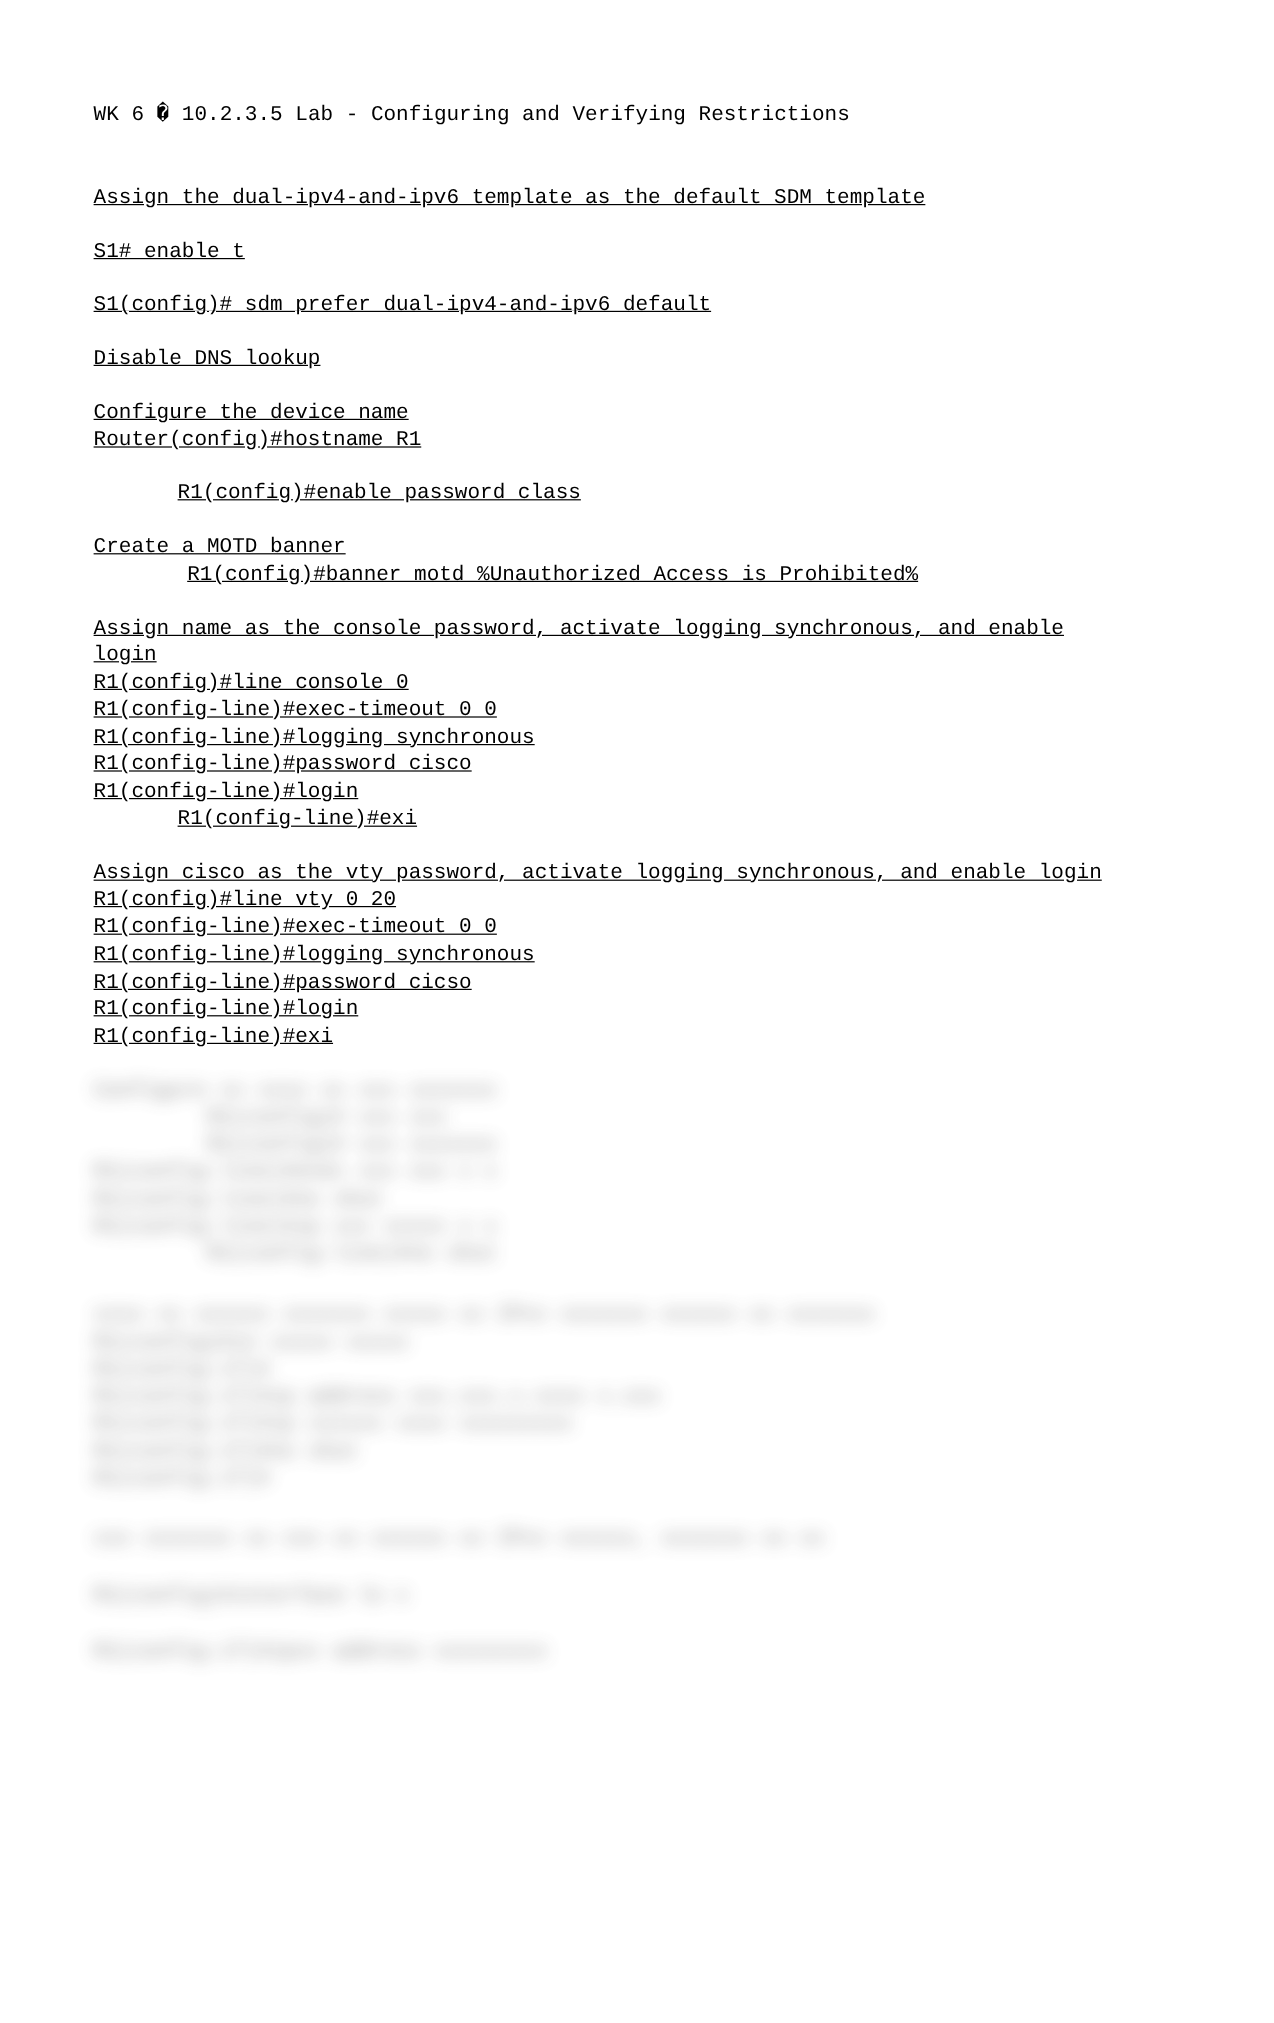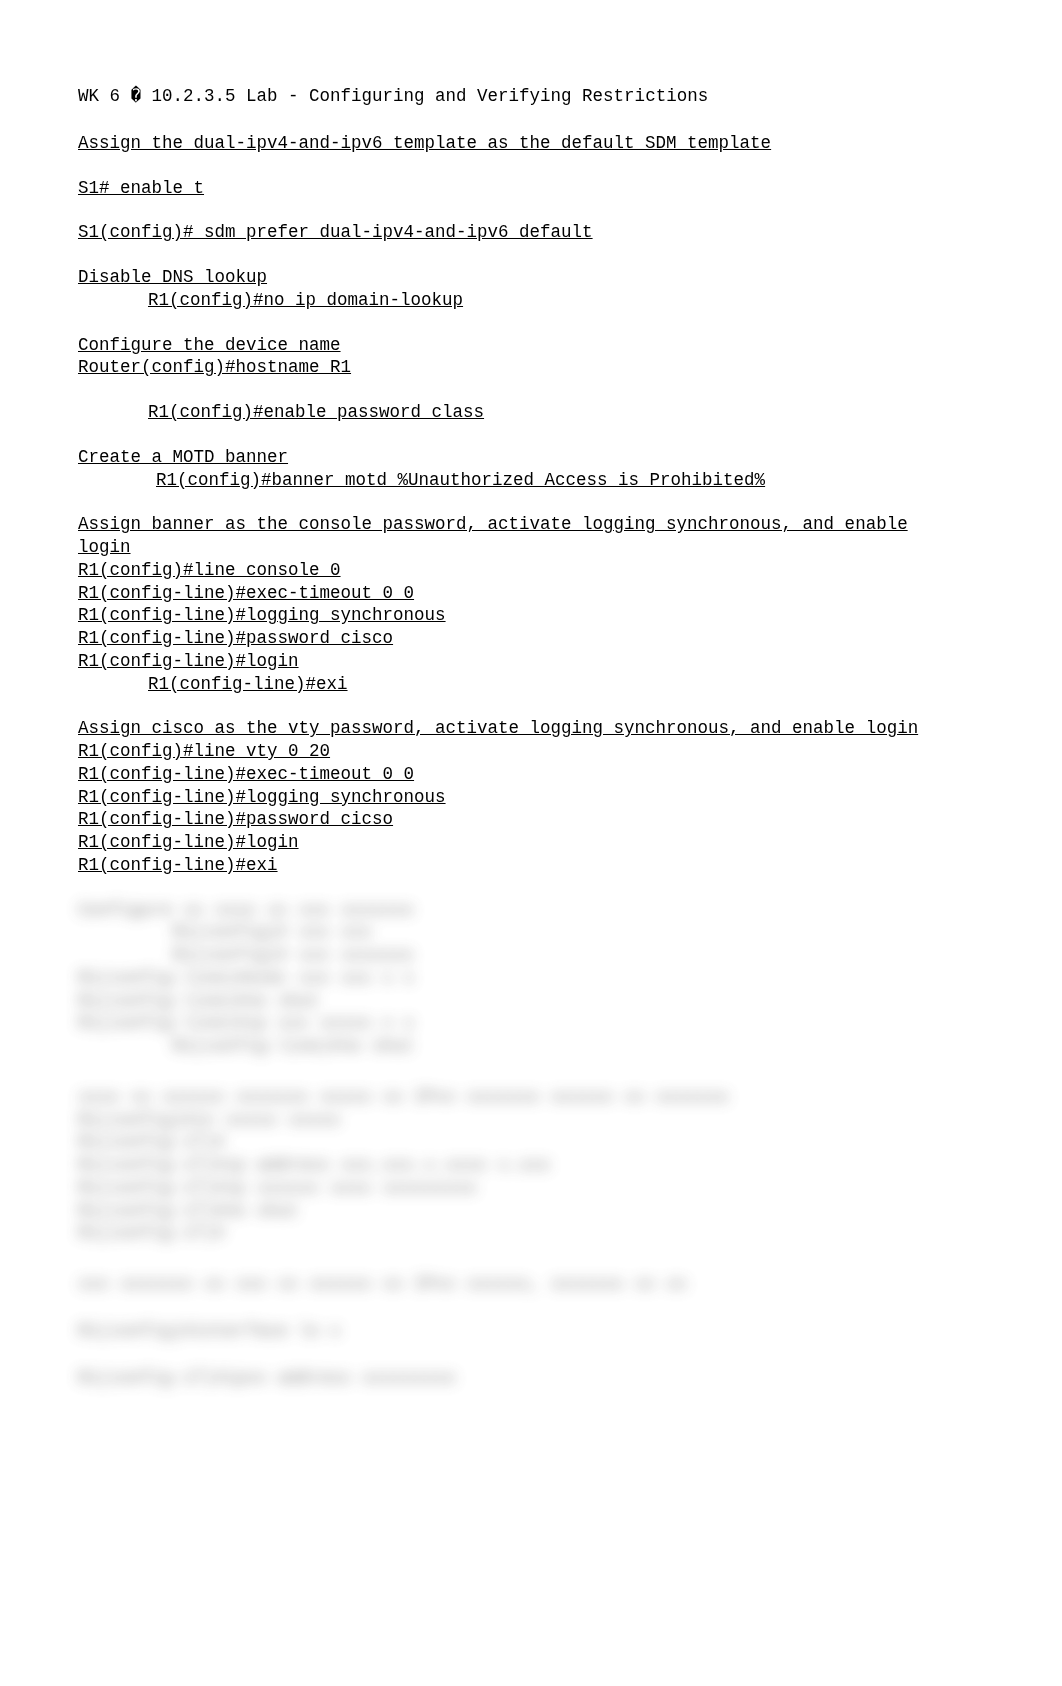--- a/index.html
+++ b/index.html
@@ -14,21 +14,21 @@
       font-family: "Courier New", Courier, monospace;
       font-size: 17.5px;
       color: #000000;
       line-height: 1.3;
       position: relative;
     }
     .page {
       padding: 85px 78px 0 78px;
     }
     .title-line {
-      margin-bottom: 24px;
+      margin-bottom: 46px;
       font-family: Liberation Mono, monospace;
     }
     .block {
       margin-bottom: 22px;
       text-decoration: underline;
     }
     .indent {
       padding-left: 70px;
     }
     .indent2 {
@@ -57,39 +57,38 @@
   <div class="title-line">WK 6 � 10.2.3.5 Lab - Configuring and Verifying Restrictions</div>
 
   <div class="block">
     <div>Assign the dual-ipv4-and-ipv6 template as the default SDM template</div>
   </div>
   <div class="block">S1# enable t</div>
   <div class="block">S1(config)# sdm prefer dual-ipv4-and-ipv6 default</div>
 
   <div class="block">
     <div>Disable DNS lookup</div>
-    <div class="indent">R1(config)#no ip domain-lookup</div>
   </div>
 
   <div class="block">
     <div>Configure the device name</div>
     <div>Router(config)#hostname R1</div>
   </div>
 
   <div class="block">
     <div class="indent">R1(config)#enable password class</div>
   </div>
 
   <div class="block">
     <div>Create a MOTD banner</div>
     <div class="indent2">R1(config)#banner motd %Unauthorized Access is Prohibited%</div>
   </div>
 
   <div class="block">
-    <div>Assign banner as the console password, activate logging synchronous, and enable</div>
+    <div>Assign name as the console password, activate logging synchronous, and enable</div>
     <div>login</div>
     <div>R1(config)#line console 0</div>
     <div>R1(config-line)#exec-timeout 0 0</div>
     <div>R1(config-line)#logging synchronous</div>
     <div>R1(config-line)#password cisco</div>
     <div>R1(config-line)#login</div>
     <div class="indent">R1(config-line)#exi</div>
   </div>
 
   <div class="block">

